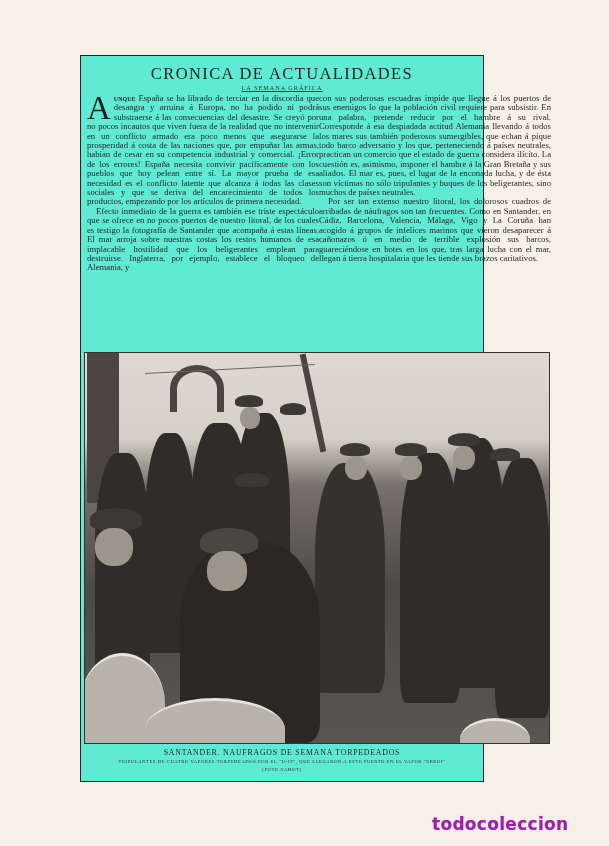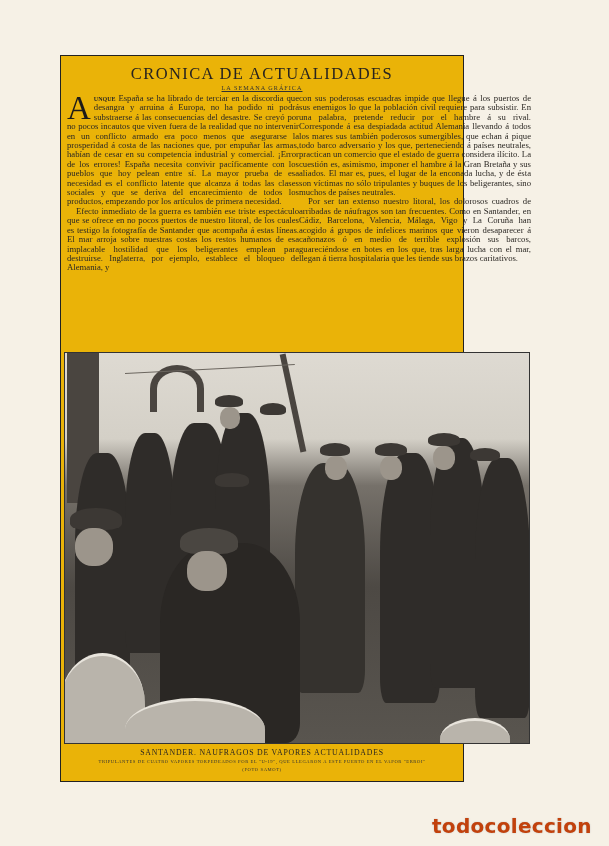--- a/index.html
+++ b/index.html
@@ -3,22 +3,22 @@
 <meta charset="utf-8">
 <style>
   html, body { margin:0; padding:0; }
   body {
     width:609px; height:846px; overflow:hidden; position:relative;
     background:#f6f1e6;
     font-family:"DejaVu Serif", serif;
     color:#2a2723;
   }
   .page-frame {
-    position:absolute; left:60px; top:55px; width:404px; height:727px;
-    border:1.5px solid #222; box-sizing:border-box; background:#eab308;
+    position:absolute; left:80px; top:55px; width:404px; height:727px;
+    border:1.5px solid #222; box-sizing:border-box; background:#5eead4;
   }
   .title {
     position:absolute; left:0; right:0; top:8px; text-align:center;
     font-family:"Liberation Serif", serif; font-size:16.5px; letter-spacing:1.4px;
     color:#262320;
   }
   .subtitle {
     position:absolute; left:0; right:0; top:28px; text-align:center;
     font-family:"Liberation Serif", serif; font-size:6.2px; letter-spacing:1px;
     color:#333; text-decoration:underline; text-underline-offset:1px;
@@ -55,22 +55,22 @@
   .caption-sub {
     position:absolute; left:0; right:0; top:703px; text-align:center;
     font-family:"Liberation Serif", serif; font-size:4.6px; letter-spacing:0.6px; color:#333;
   }
   .caption-credit {
     position:absolute; left:0; right:0; top:711px; text-align:center;
     font-family:"Liberation Serif", serif; font-size:4.6px; letter-spacing:0.6px; color:#333;
   }
   .watermark {
     position:absolute; left:432px; top:814px;
-    font-family:"DejaVu Sans", sans-serif; font-weight:bold; font-size:20px;
-    color:#c2410c; letter-spacing:0.3px;
+    font-family:"DejaVu Sans", sans-serif; font-weight:bold; font-size:17px;
+    color:#a21caf; letter-spacing:0.3px;
     text-shadow:0 0 1px #c9c6c0, 0 0 2px #d8d5cf;
   }
 </style>
 </head>
 <body>
 
 <div class="page-frame">
   <div class="title">CRONICA DE ACTUALIDADES</div>
   <div class="subtitle">LA SEMANA GRÁFICA</div>
 
@@ -115,18 +115,18 @@
     <div class="face" style="left:315px;top:103px;width:22px;height:24px;"></div>
     <div class="face" style="left:368px;top:93px;width:22px;height:24px;"></div>
     <div class="face" style="left:122px;top:198px;width:40px;height:40px;"></div>
     <div class="face" style="left:10px;top:175px;width:38px;height:38px;"></div>
 
     <div class="barrel" style="left:-5px;top:300px;width:85px;height:100px;"></div>
     <div class="barrel" style="left:60px;top:345px;width:140px;height:60px;"></div>
     <div class="barrel" style="left:375px;top:365px;width:70px;height:40px;"></div>
   </div>
 
-  <div class="caption-main">SANTANDER. NAUFRAGOS DE VAPORES ACTUALIDADES</div>
+  <div class="caption-main">SANTANDER. NAUFRAGOS DE SEMANA TORPEDEADOS</div>
   <div class="caption-sub">TRIPULANTES DE CUATRO VAPORES TORPEDEADOS POR EL "U-19", QUE LLEGARON A ESTE PUERTO EN EL VAPOR "ERROI"</div>
   <div class="caption-credit">(FOTO SAMOT)</div>
 </div>
 
 <div class="watermark">todocoleccion</div>
 
 </body></html>

